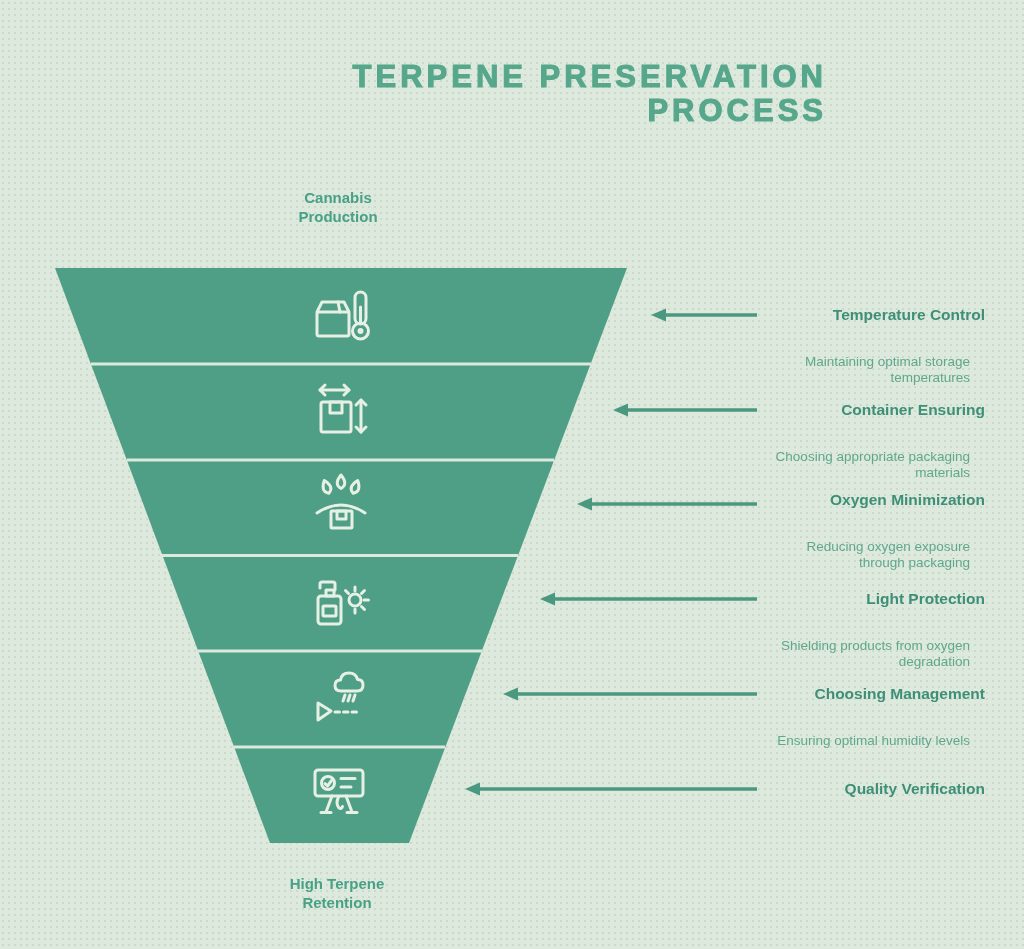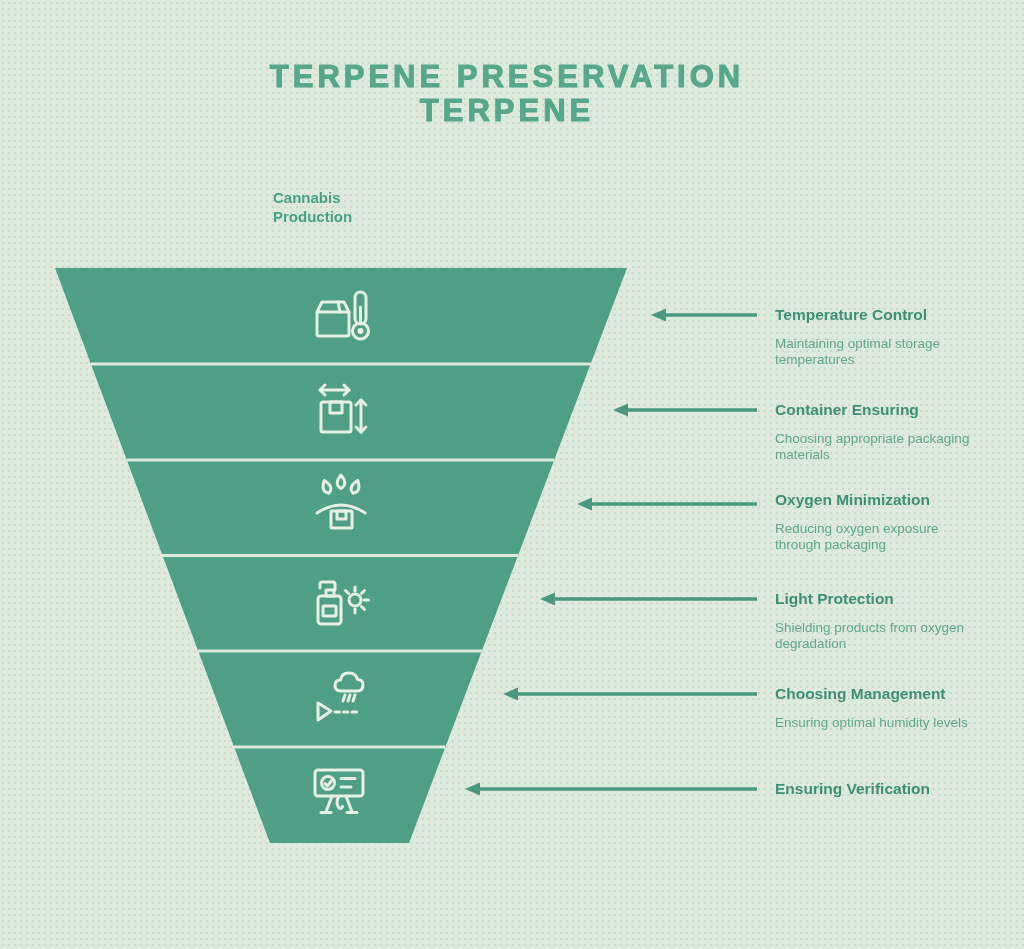--- a/index.html
+++ b/index.html
@@ -7,48 +7,48 @@
     position:relative;
     width:1024px;height:949px;
     background-color:#dde9dd;
     background-image:radial-gradient(rgba(110,150,125,0.18) 1px, transparent 1.15px);
     background-size:6px 6px;
     font-family:"Liberation Sans", sans-serif;
     overflow:hidden;
   }
   .title{
     position:absolute;left:187px;top:60px;width:640px;
-    margin:0;text-align:center;
+    margin:0;text-align:right;
     font-size:31px;line-height:34px;font-weight:bold;
     letter-spacing:4px;color:#56a78b;
     -webkit-text-stroke:1.1px #56a78b;
   }
   .flow-label{
-    position:absolute;width:130px;
+    position:absolute;width:130px;text-align:center;
     font-size:15px;line-height:19px;font-weight:bold;color:#48a087;
   }
   .top-label{left:273px;top:188px;}
   .bottom-label{left:272px;top:874px;}
   .funnel-svg{position:absolute;left:55px;top:268px;}
   .seg-icon{position:absolute;}
   .arrow-svg{position:absolute;}
-  .stage{position:absolute;width:210px;}
+  .stage{position:absolute;width:210px;text-align:right;}
   .stage-title{font-size:15.5px;font-weight:bold;color:#3e8f77;line-height:18px;}
-  .stage-desc{margin-top:12px;width:195px;font-size:13.5px;line-height:16px;color:#61a78e;}
+  .stage-desc{margin-top:30px;width:195px;font-size:13.5px;line-height:16px;color:#61a78e;}
   .ic{stroke:#e6f0e5;stroke-width:3;fill:none;stroke-linecap:round;stroke-linejoin:round;}
   .ic-fill{fill:#e6f0e5;stroke:none;}
   .arrow-line{stroke:#4a9880;stroke-width:3.5;}
   .arrow-head{fill:#4a9880;}
 </style>
 </head>
 <body>
 
 <div class="canvas">
 
-  <h1 class="title"><span>TERPENE PRESERVATION</span><br><span>TERPENE</span></h1>
+  <h1 class="title"><span>TERPENE PRESERVATION</span><br><span>PROCESS</span></h1>
 
   <div class="flow-label top-label">Cannabis Production</div>
 
   <svg class="funnel-svg" width="572" height="575" viewBox="0 0 572 575">
     <polygon points="0,0 572,0 354,575 215,575" fill="#4f9e86"></polygon>
     <g stroke="#dde9dd" stroke-width="3">
       <line x1="36" y1="96" x2="536" y2="96"></line>
       <line x1="72" y1="192" x2="499" y2="192"></line>
       <line x1="107" y1="287.5" x2="463" y2="287.5"></line>
       <line x1="143" y1="383" x2="427" y2="383"></line>
@@ -179,17 +179,18 @@
   </div>
   <div class="stage" style="left:775px;top:590px">
     <div class="stage-title">Light Protection</div>
     <div class="stage-desc">Shielding products from oxygen degradation</div>
   </div>
   <div class="stage" style="left:775px;top:685px">
     <div class="stage-title">Choosing Management</div>
     <div class="stage-desc">Ensuring optimal humidity levels</div>
   </div>
   <div class="stage" style="left:775px;top:780px">
-    <div class="stage-title">Ensuring Verification</div>
+    <div class="stage-title">Quality Verification</div>
   </div>
 
+  <div class="flow-label bottom-label">High Terpene Retention</div>
 
 </div>
 
 </body></html>

